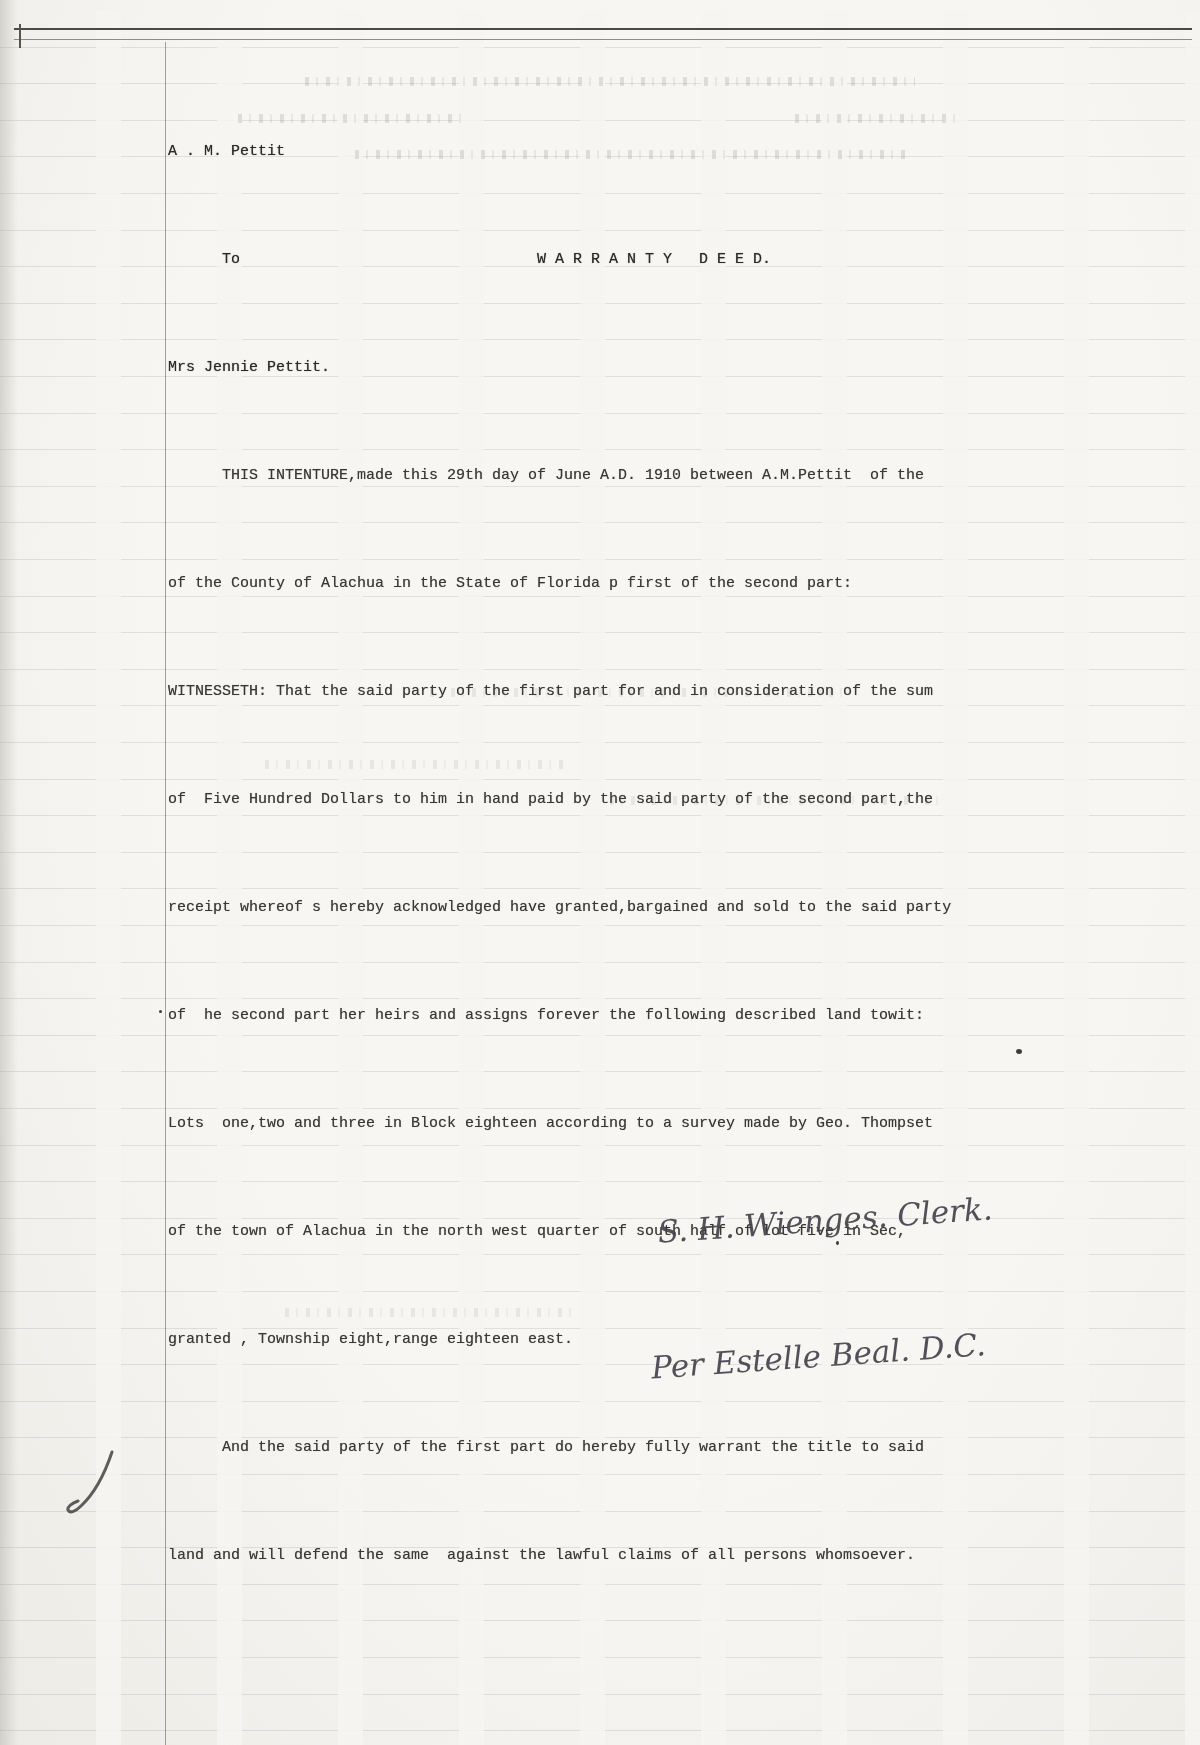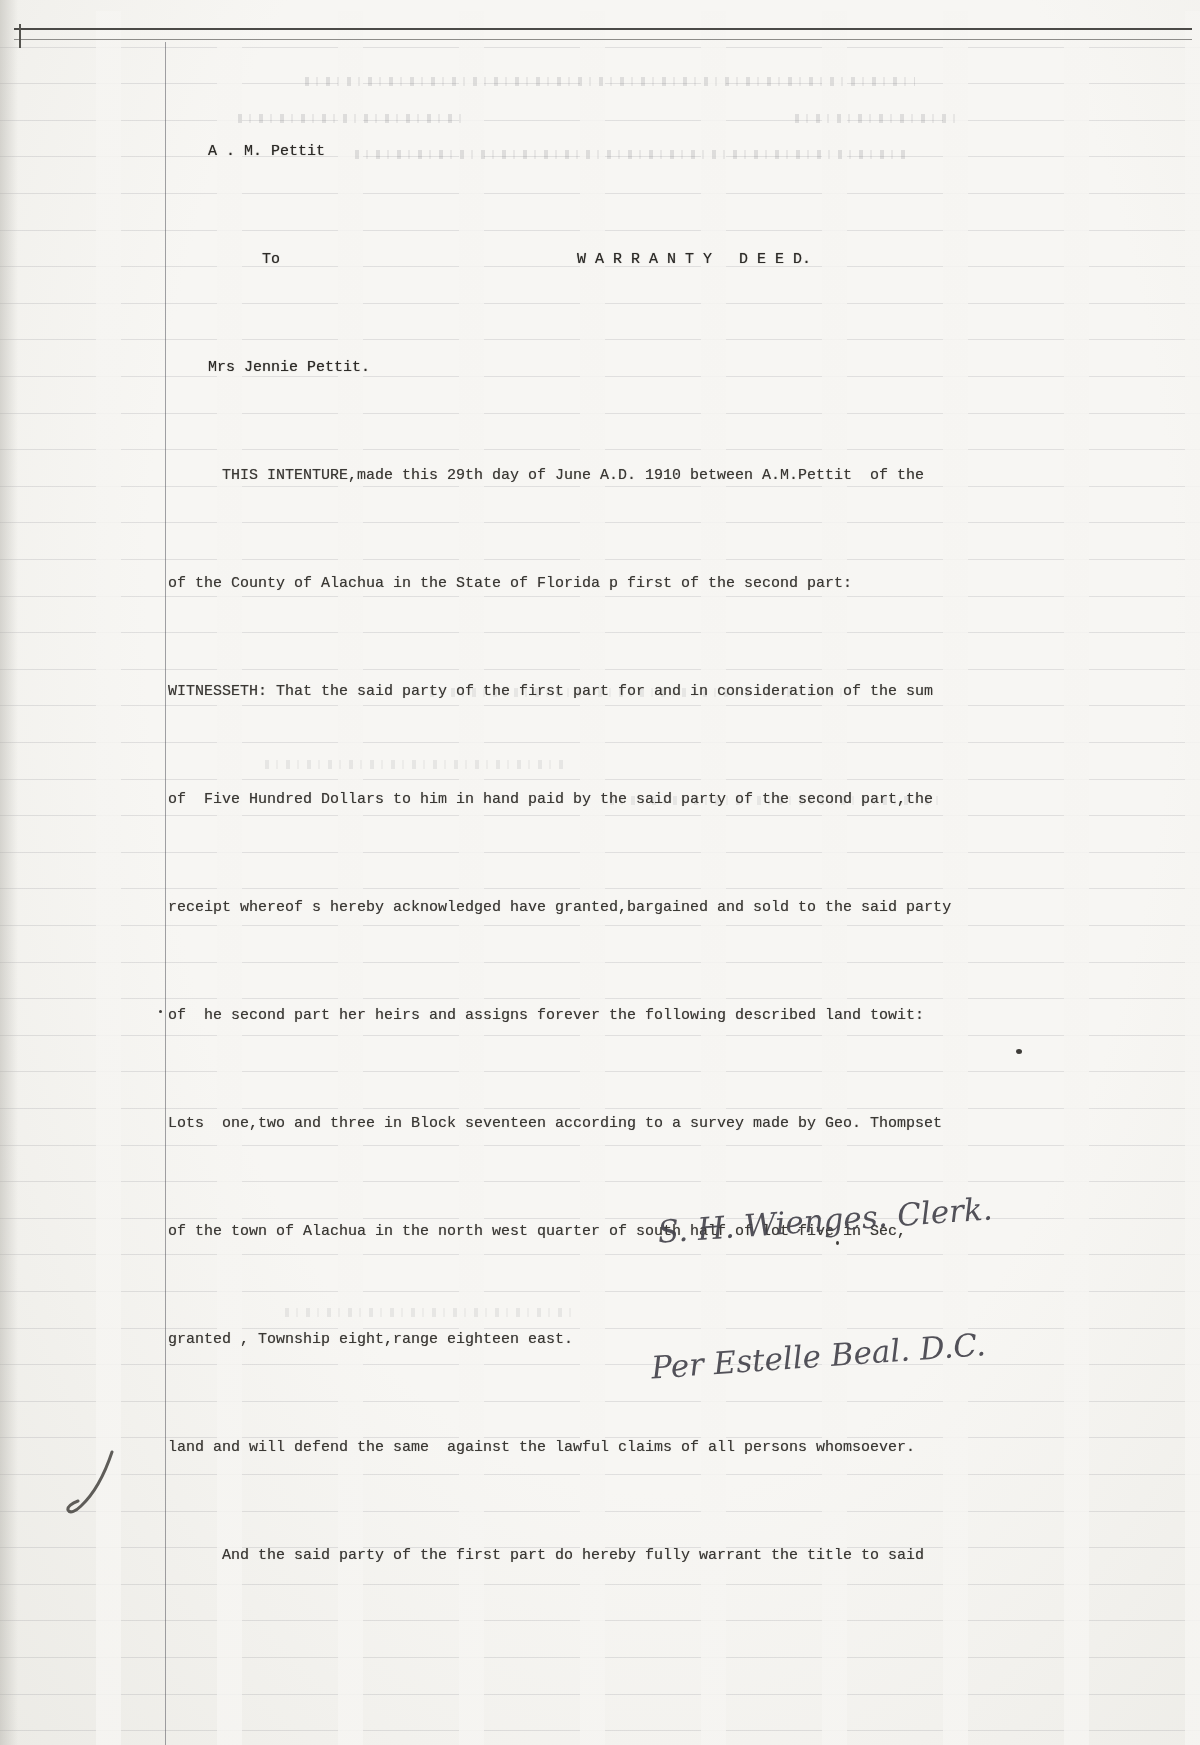--- a/index.html
+++ b/index.html
@@ -34,21 +34,21 @@
   .top-tick   { position: absolute; left: 19px; top: 24px; width: 2px; height: 24px; background: #55544f; }
 
   .typed {
     position: absolute; left: 168px; top: 62px; width: 1010px;
     font-family: "Liberation Mono", "DejaVu Sans Mono", monospace;
     font-size: 15px; line-height: 36px;
     color: #3a3834; white-space: pre;
     text-shadow: 0 0 0.7px rgba(52,50,46,0.55);
   }
   .tl { height: 36px; }
-  .dk { color: #2c2a27; text-shadow: 0 0 0.9px rgba(40,38,34,0.65); margin-left: 40px; }
+  .dk { color: #2c2a27; text-shadow: 0 0 0.9px rgba(40,38,34,0.65); }
 
   .signature {
     position: absolute; left: 650px; top: 1120px;
     transform: rotate(-4deg); transform-origin: left top;
     font-family: "DejaVu Serif", serif; font-style: italic;
     font-size: 31px; line-height: 45px; color: #45444c;
     opacity: 0.92; white-space: pre;
   }
   .sig-line-2 { margin-left: -16px; }
 
@@ -104,25 +104,25 @@
   <div class="typed">
     <div class="tl dk">A . M. Pettit</div>
     <div class="tl dk">      To                                 W A R R A N T Y   D E E D.</div>
     <div class="tl dk">Mrs Jennie Pettit.</div>
     <div class="tl">      THIS INTENTURE,made this 29th day of June A.D. 1910 between A.M.Pettit  of the</div>
     <div class="tl">of the County of Alachua in the State of Florida p first of the second part:</div>
     <div class="tl">WITNESSETH: That the said party of the first part for and in consideration of the sum</div>
     <div class="tl">of  Five Hundred Dollars to him in hand paid by the said party of the second part,the</div>
     <div class="tl">receipt whereof s hereby acknowledged have granted,bargained and sold to the said party</div>
     <div class="tl">of  he second part her heirs and assigns forever the following described land towit:</div>
-    <div class="tl">Lots  one,two and three in Block seventeen according to a survey made by Geo. Thompset</div>
+    <div class="tl">Lots  one,two and three in Block eighteen according to a survey made by Geo. Thompset</div>
     <div class="tl">of the town of Alachua in the north west quarter of south half of lot five in Sec,</div>
     <div class="tl">granted , Township eight,range eighteen east.</div>
+    <div class="tl">      And the said party of the first part do hereby fully warrant the title to said</div>
     <div class="tl">land and will defend the same  against the lawful claims of all persons whomsoever.</div>
-    <div class="tl">      And the said party of the first part do hereby fully warrant the title to said</div>
     
     
     
     
     
     
     
     
     
     

